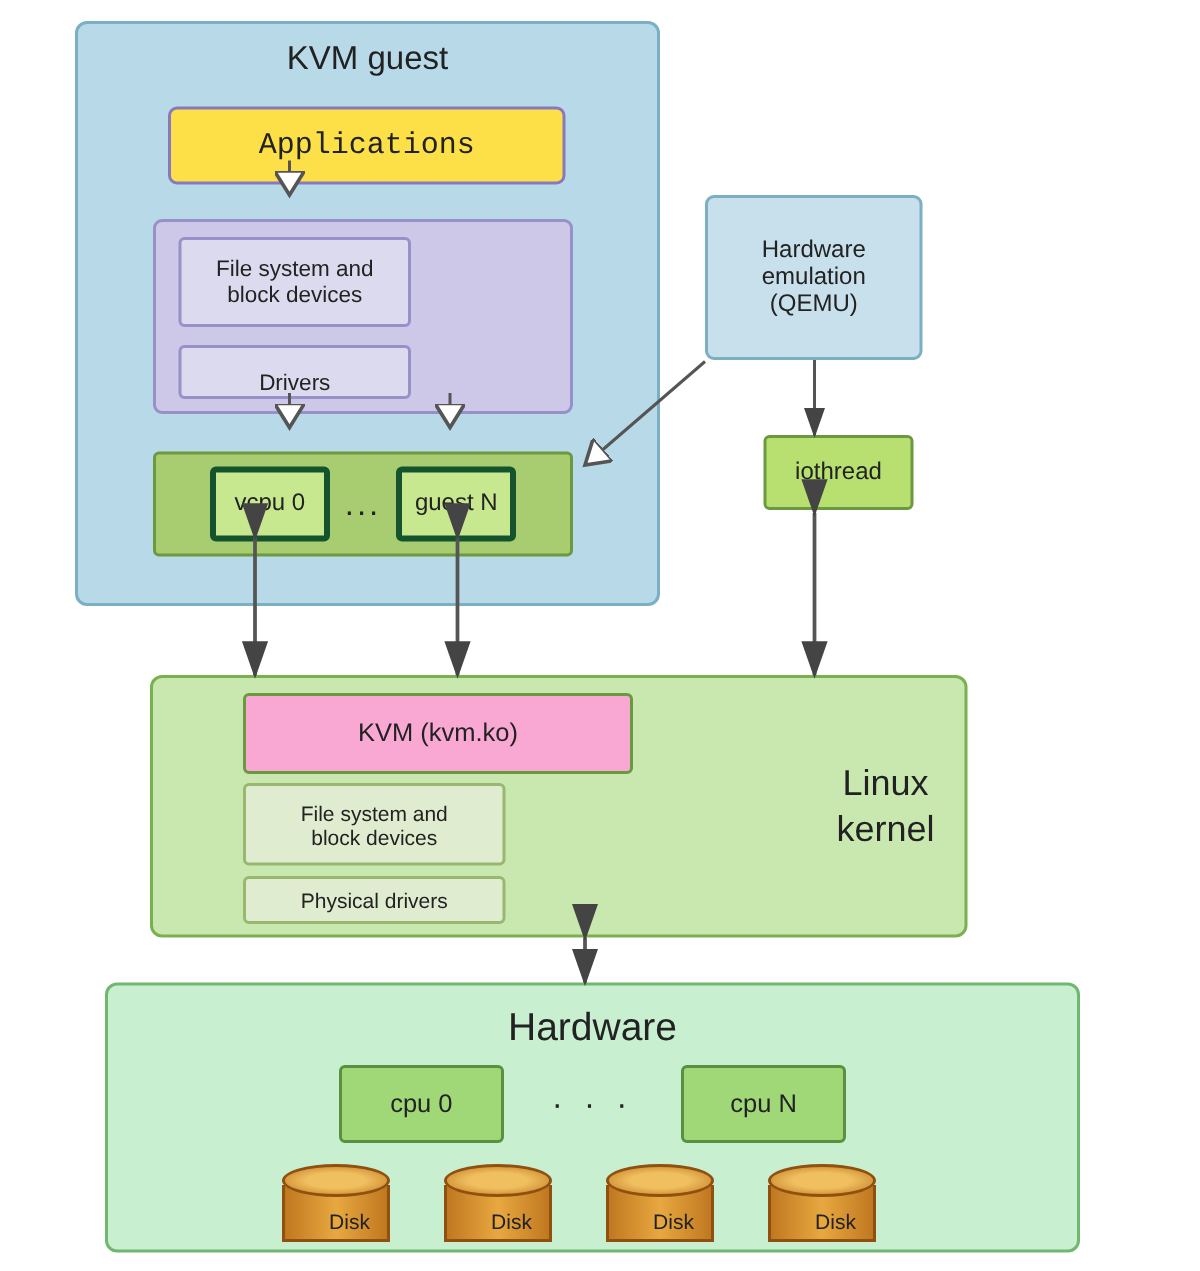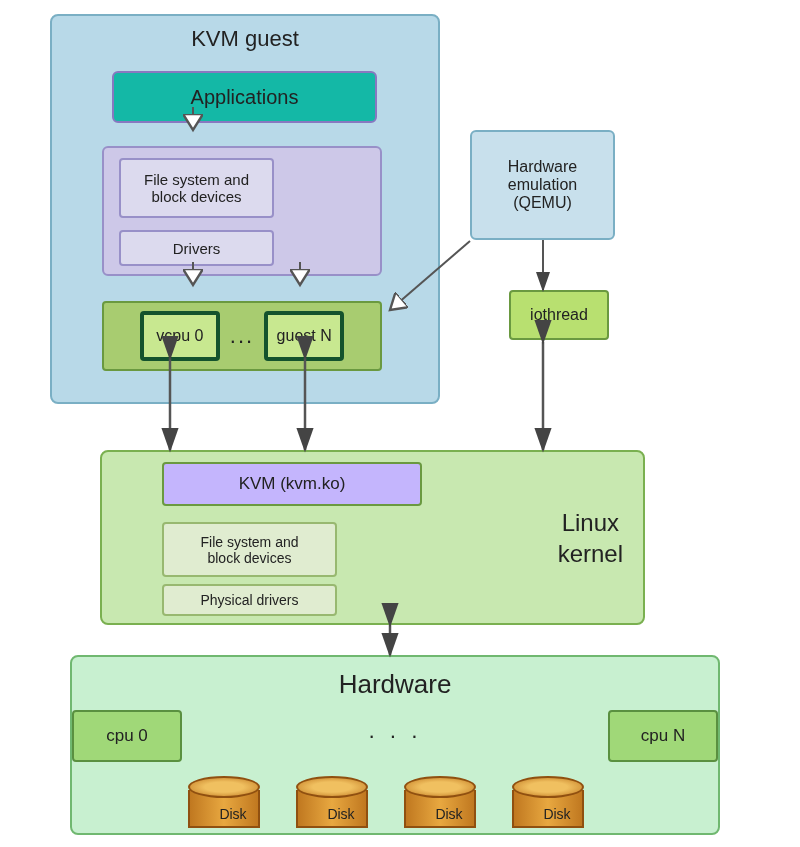--- a/index.html
+++ b/index.html
@@ -39,26 +39,27 @@
       margin-bottom: 10px;
     }
 
     
     .applications-box {
       position: absolute;
       top: 55px;
       left: 60px;
       width: 265px;
       height: 52px;
-      background: #14b8a6;
+      background: #fde047;
       border: 2px solid #8878c0;
       border-radius: 6px;
       display: flex;
       align-items: center;
       justify-content: center;
+      font-family: Liberation Mono, monospace;
     }
 
     .applications-label {
       font-size: 20px;
       color: #222;
     }
 
     
     .inner-purple {
       position: absolute;
@@ -92,21 +93,21 @@
     .drivers-box {
       position: absolute;
       top: 82px;
       left: 15px;
       width: 155px;
       height: 36px;
       background: #dcdaee;
       border: 2px solid #9890c8;
       border-radius: 4px;
       display: flex;
-      align-items: center;
+      align-items: flex-end;
       justify-content: center;
       font-size: 15px;
       color: #222;
     }
 
     
     .vcpu-container {
       position: absolute;
       top: 285px;
       left: 50px;
@@ -198,22 +199,22 @@
       text-align: center;
       line-height: 1.3;
     }
 
     
     .kvm-ko-box {
       position: absolute;
       top: 10px;
       left: 60px;
       width: 260px;
-      height: 44px;
-      background: #c4b5fd;
+      height: 54px;
+      background: #f9a8d4;
       border: 2px solid #6a9940;
       border-radius: 4px;
       display: flex;
       align-items: center;
       justify-content: center;
       font-size: 17px;
       color: #222;
     }
 
     
@@ -269,21 +270,21 @@
       font-size: 26px;
       color: #222;
       margin-top: 12px;
       margin-bottom: 10px;
     }
 
     
     .cpu-row {
       display: flex;
       align-items: center;
-      justify-content: space-between;
+      justify-content: center;
       gap: 32px;
       margin-top: 8px;
     }
 
     .cpu-box {
       background: #a0d878;
       border: 2px solid #5a9040;
       border-radius: 4px;
       width: 110px;
       height: 52px;

